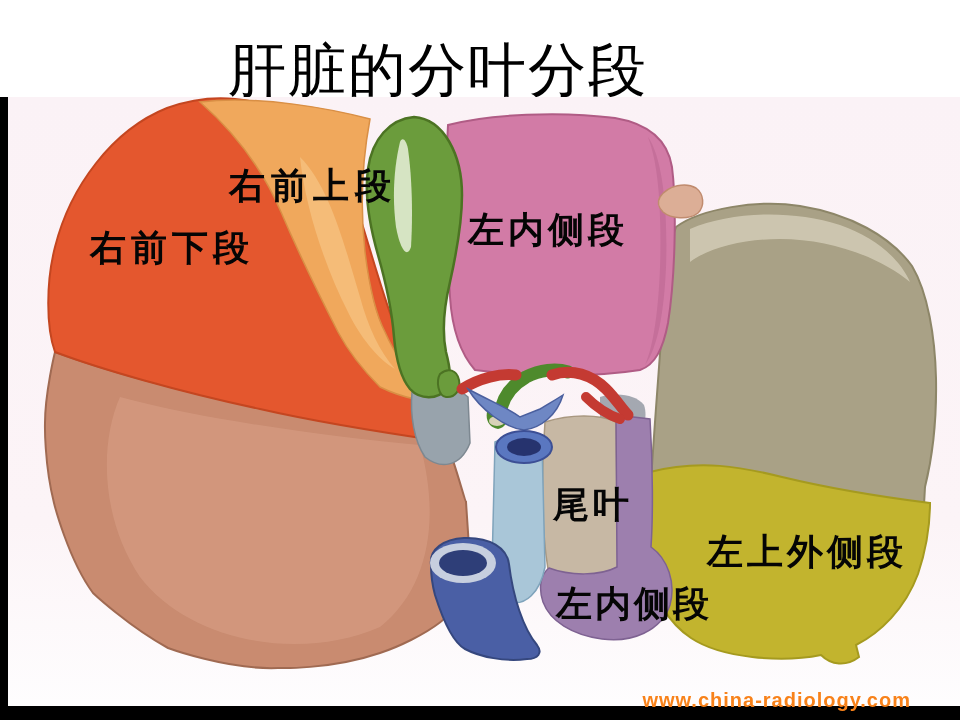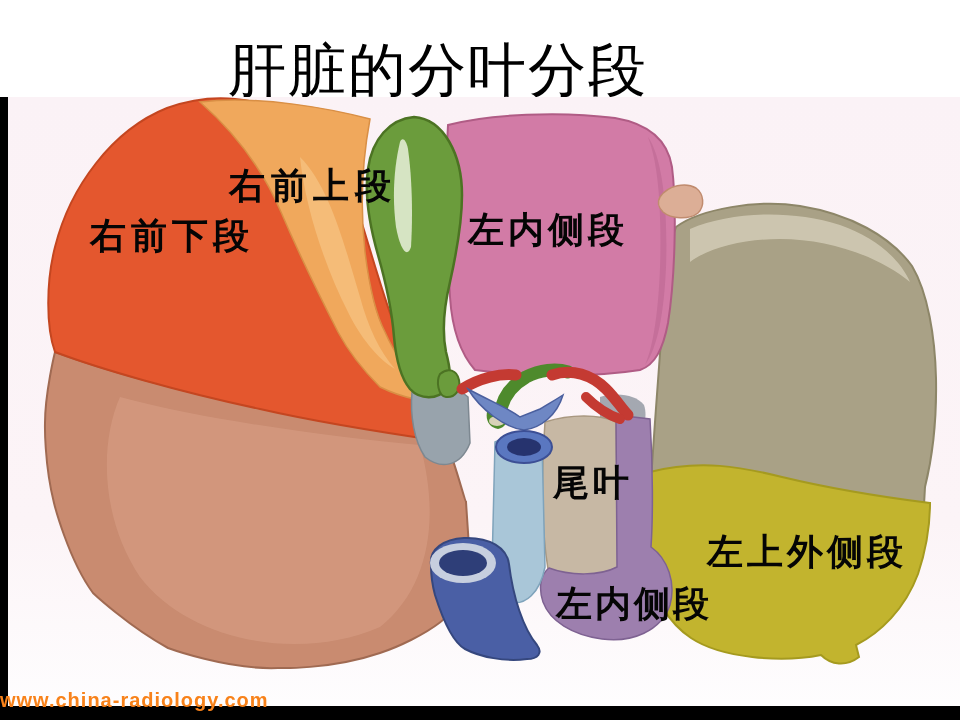--- a/index.html
+++ b/index.html
@@ -12,31 +12,31 @@
   #picture{
     position:absolute;left:8px;top:97px;width:952px;height:609px;
     background:linear-gradient(180deg,#fbf2f6 0%,#fcf4f7 70%,#fefdfe 100%);
   }
   #liver-svg{position:absolute;left:0;top:97px;width:960px;height:623px;}
   .seg-label{
     position:absolute;font-family:"Liberation Sans","DejaVu Sans",sans-serif;
     font-weight:700;color:#050505;font-size:36px;white-space:nowrap;z-index:3;
   }
   #lbl-ras{left:229px;top:162px;letter-spacing:6px;}
-  #lbl-rai{left:90px;top:212px;letter-spacing:5px;}
+  #lbl-rai{left:90px;top:224px;letter-spacing:5px;}
   #lbl-lm-top{left:468px;top:206px;letter-spacing:4px;}
   #lbl-lil{left:697px;top:345px;letter-spacing:4px;}
   #lbl-rpi{left:263px;top:459px;letter-spacing:5px;}
-  #lbl-caudate{left:553px;top:459px;letter-spacing:4px;}
+  #lbl-caudate{left:553px;top:481px;letter-spacing:4px;}
   #lbl-lsl{left:667px;top:528px;letter-spacing:4px;margin-left:40px;}
   #lbl-lm-bottom{left:556px;top:580px;letter-spacing:3px;}
   #left-bar{position:absolute;left:0;top:97px;width:8px;height:623px;background:#000;z-index:4;}
   #bottom-bar{position:absolute;left:0;top:706px;width:960px;height:14px;background:#000;z-index:4;}
   #watermark{
-    position:absolute;left:0;top:689px;width:911px;text-align:left;z-index:5;
+    position:absolute;left:0;top:689px;width:911px;text-align:right;z-index:5;
     font-family:"Liberation Sans","DejaVu Sans",sans-serif;
     font-weight:700;font-size:20px;letter-spacing:1px;white-space:nowrap;
   }
 </style>
 </head>
 <body>
 
 <div id="slide">
 
   <div id="title">肝脏的分叶分段</div>

